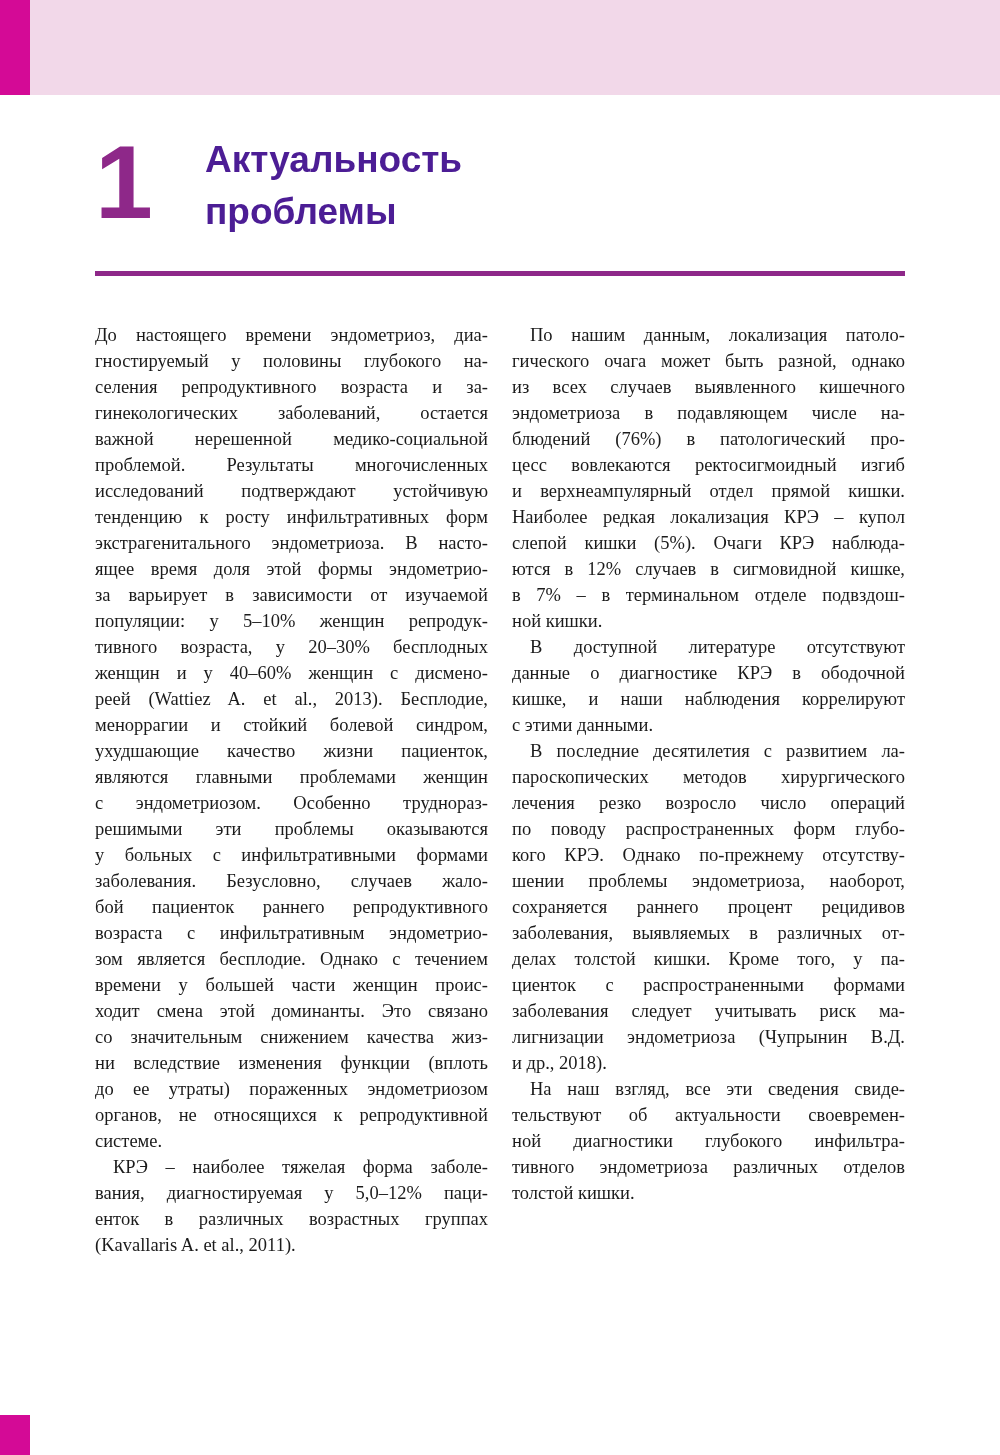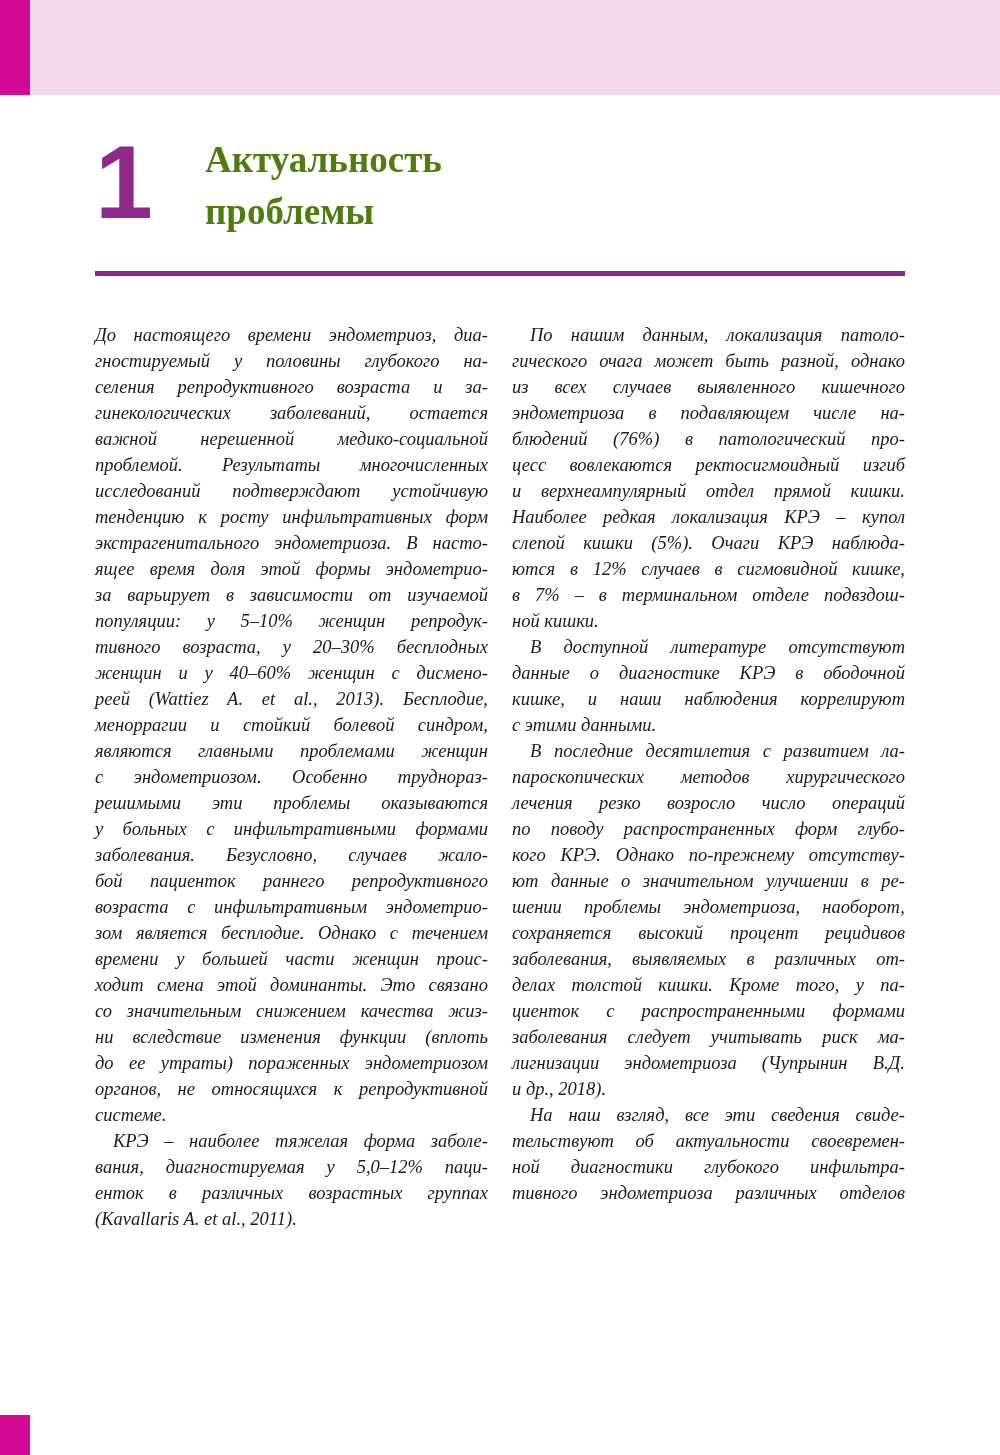--- a/index.html
+++ b/index.html
@@ -22,33 +22,33 @@
   .chapter-head {
     position:absolute; top:132px; left:95px; width:810px;
     display:flex; align-items:flex-start;
   }
   .chapter-number {
     width:110px; flex:0 0 110px;
     font-family:"Liberation Sans", sans-serif; font-weight:bold;
     font-size:104px; line-height:100px; color:#8e2889;
   }
   .chapter-title {
-    font-family:Liberation Serif, serif; font-weight:bold;
-    font-size:37px; line-height:52px; color:#4d7c0f; padding-top:2px;
+    font-family:Liberation Sans, sans-serif; font-weight:bold;
+    font-size:37px; line-height:52px; color:#4c1d95; padding-top:2px;
   }
   .rule {
     position:absolute; top:271px; left:95px; width:810px; height:5px;
     background:#8e2889;
   }
   .body-cols {
     position:absolute; top:322px; left:95px; width:810px;
     display:flex; gap:24px; color:#1b1b1b;
   }
   .col { flex:1 1 0; min-width:0; }
-  .para { margin:0;font-style:italic; }
+  .para { margin:0; }
   .line {
     font-size:18.5px; line-height:26px;
     text-align:justify; text-align-last:justify;
   }
   .line.last { text-align-last:left; }
   .para.indent .line:first-child { padding-left:18px; }
 </style>
 </head>
 <body>
 
@@ -79,20 +79,21 @@
           <div class="line">исследований подтверждают устойчивую</div>
           <div class="line">тенденцию к росту инфильтративных форм</div>
           <div class="line">экстрагенитального эндометриоза. В насто-</div>
           <div class="line">ящее время доля этой формы эндометрио-</div>
           <div class="line">за варьирует в зависимости от изучаемой</div>
           <div class="line">популяции: у 5–10% женщин репродук-</div>
           <div class="line">тивного возраста, у 20–30% бесплодных</div>
           <div class="line">женщин и у 40–60% женщин с дисмено-</div>
           <div class="line">реей (Wattiez A. et al., 2013). Бесплодие,</div>
           <div class="line">меноррагии и стойкий болевой синдром,</div>
+          <div class="line">ухудшающие качество жизни пациенток,</div>
           <div class="line">являются главными проблемами женщин</div>
           <div class="line">с эндометриозом. Особенно труднораз-</div>
           <div class="line">решимыми эти проблемы оказываются</div>
           <div class="line">у больных с инфильтративными формами</div>
           <div class="line">заболевания. Безусловно, случаев жало-</div>
           <div class="line">бой пациенток раннего репродуктивного</div>
           <div class="line">возраста с инфильтративным эндометрио-</div>
           <div class="line">зом является бесплодие. Однако с течением</div>
           <div class="line">времени у большей части женщин проис-</div>
           <div class="line">ходит смена этой доминанты. Это связано</div>
@@ -129,34 +130,34 @@
           <div class="line">данные о диагностике КРЭ в ободочной</div>
           <div class="line">кишке, и наши наблюдения коррелируют</div>
           <div class="line last">с этими данными.</div>
         </div>
         <div class="para indent">
           <div class="line">В последние десятилетия с развитием ла-</div>
           <div class="line">пароскопических методов хирургического</div>
           <div class="line">лечения резко возросло число операций</div>
           <div class="line">по поводу распространенных форм глубо-</div>
           <div class="line">кого КРЭ. Однако по-прежнему отсутству-</div>
-          <div class="line">ют данные о значительном улучшении в ре-</div>
           <div class="line">шении проблемы эндометриоза, наоборот,</div>
-          <div class="line">сохраняется высокий процент рецидивов</div>
+          <div class="line">сохраняется раннего процент рецидивов</div>
           <div class="line">заболевания, выявляемых в различных от-</div>
           <div class="line">делах толстой кишки. Кроме того, у па-</div>
           <div class="line">циенток с распространенными формами</div>
           <div class="line">заболевания следует учитывать риск ма-</div>
           <div class="line">лигнизации эндометриоза (Чупрынин В.Д.</div>
           <div class="line last">и др., 2018).</div>
         </div>
         <div class="para indent">
           <div class="line">На наш взгляд, все эти сведения свиде-</div>
           <div class="line">тельствуют об актуальности своевремен-</div>
           <div class="line">ной диагностики глубокого инфильтра-</div>
           <div class="line">тивного эндометриоза различных отделов</div>
+          <div class="line last">толстой кишки.</div>
         </div>
       </div>
   </div>
 
   <div class="corner-block bottom"></div>
 
 </div>
 
 </body></html>

